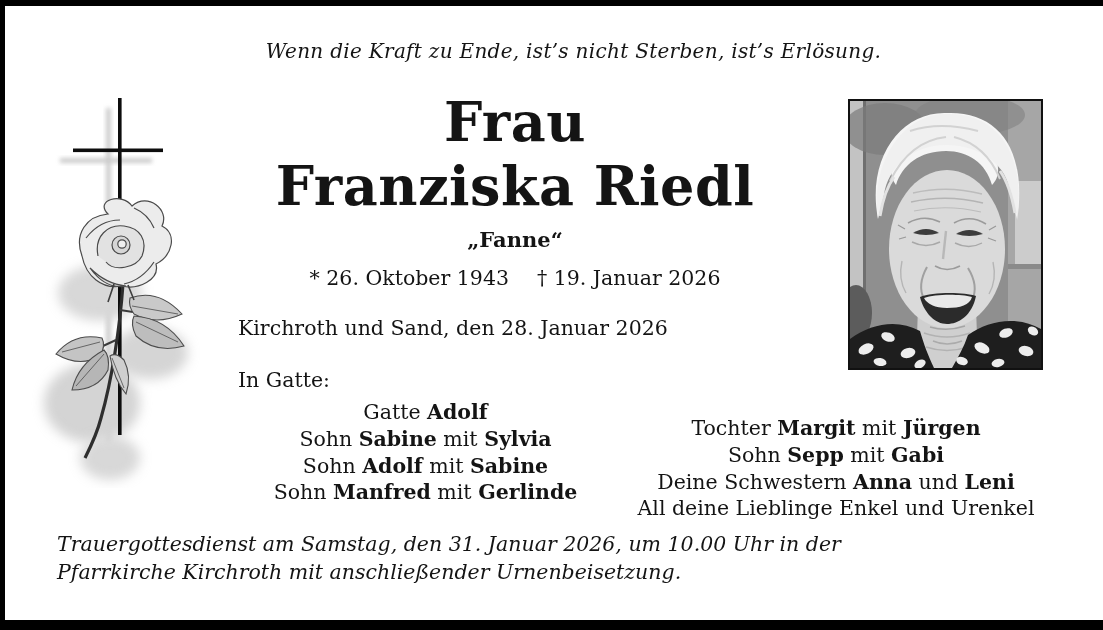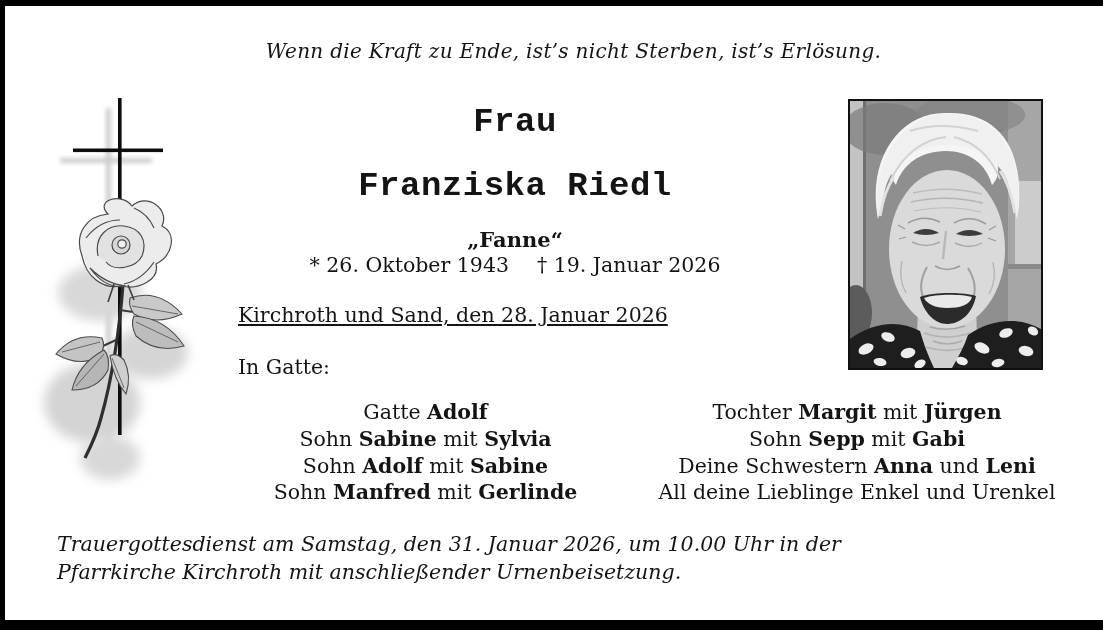--- a/index.html
+++ b/index.html
@@ -27,51 +27,50 @@
     font-style:italic;
     font-size:20px;line-height:26px;
     letter-spacing:.3px;
   }
   .main-col{
     position:absolute;left:238px;top:90px;width:554px;
     text-align:center;
   }
   .title-prefix,.deceased-name{
     font-weight:bold;
-    font-size:34px;line-height:64px;
+    font-size:54px;line-height:64px;
     letter-spacing:.5px;
-    font-family:Liberation Mono, monospace;
   }
   .nickname{
     font-weight:bold;
     font-size:21px;line-height:25px;
     margin-top:9px;
   }
   .dates-row{
     display:flex;justify-content:center;gap:28px;
     font-size:20.5px;line-height:26px;
+    margin-top:13px;
   }
   .place-line{
     text-align:left;
     font-size:20.5px;line-height:27px;
     margin-top:24px;
-    text-decoration:underline;
   }
   .in-love{
     text-align:left;
     font-size:20.5px;line-height:27px;
     margin-top:25px;
   }
   .mourners-col{
     position:absolute;top:399px;
     font-size:20.5px;line-height:26.8px;
     text-align:center;
   }
   .mourners-left{left:238px;width:375px;}
-  .mourners-right{left:637px;width:440px;}
+  .mourners-right{left:616px;width:440px;margin-top:16px;}
   .mourner-line b{font-weight:bold;}
   .service-block{
     position:absolute;left:57px;top:531px;width:840px;
     font-size:20.5px;line-height:27.5px;
     text-align:left;
     font-style:italic;
   }
   .cross-rose{
     position:absolute;left:30px;top:88px;width:190px;height:400px;
   }

